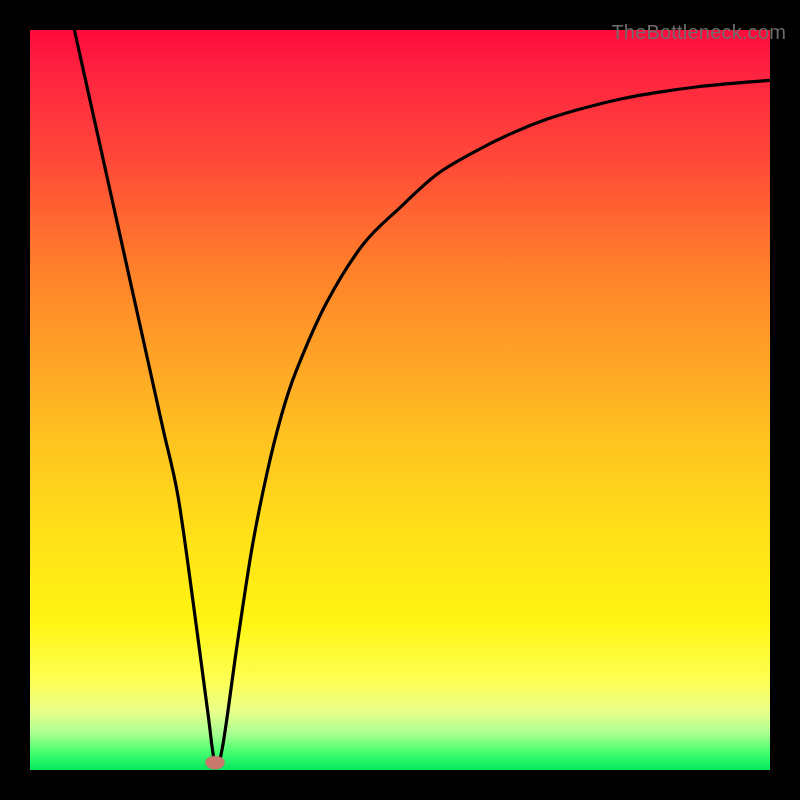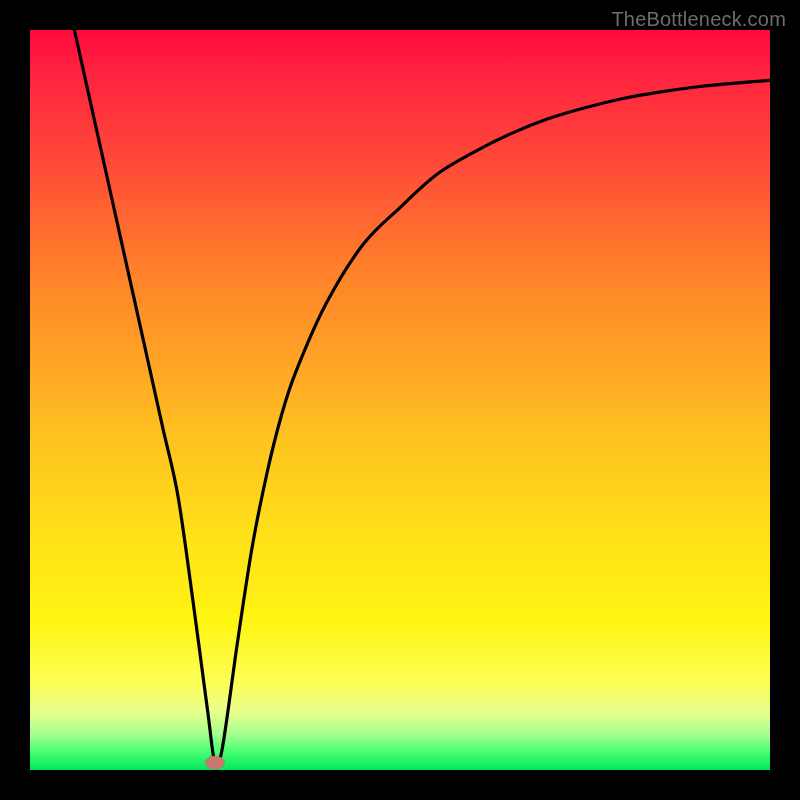--- a/index.html
+++ b/index.html
@@ -36,21 +36,21 @@
       #fff512 80%,
       #fdff55 88%,
       #eaff8a 92%,
       #aaff90 95%,
       #4aff70 97.5%,
       #00e85f 100%
     );
   }
   .watermark {
     position: absolute;
-    top: 8px;
+    top: 21px;
     right: 14px;
     color: #6d6d6d;
     font-size: 20px;
     font-weight: 400;
     letter-spacing: 0.2px;
   }
   svg.curve {
     position: absolute;
     left: 0;
     top: 0;

